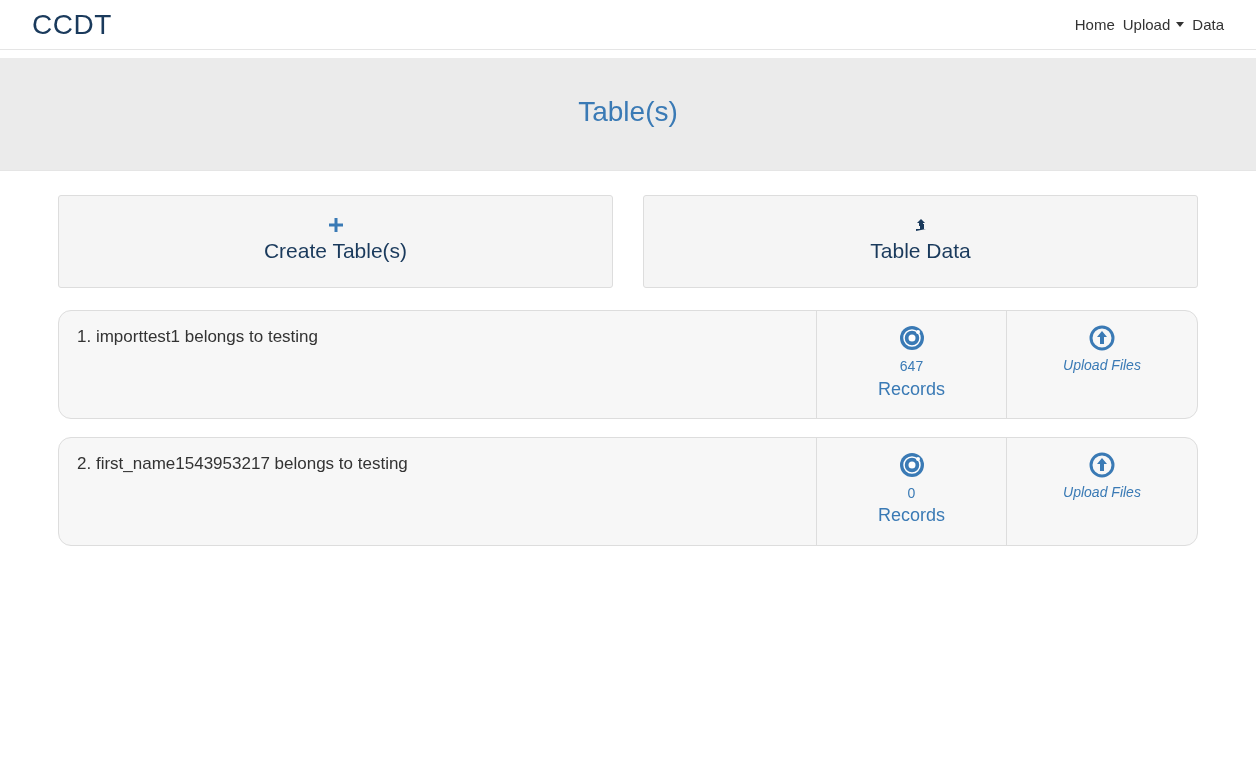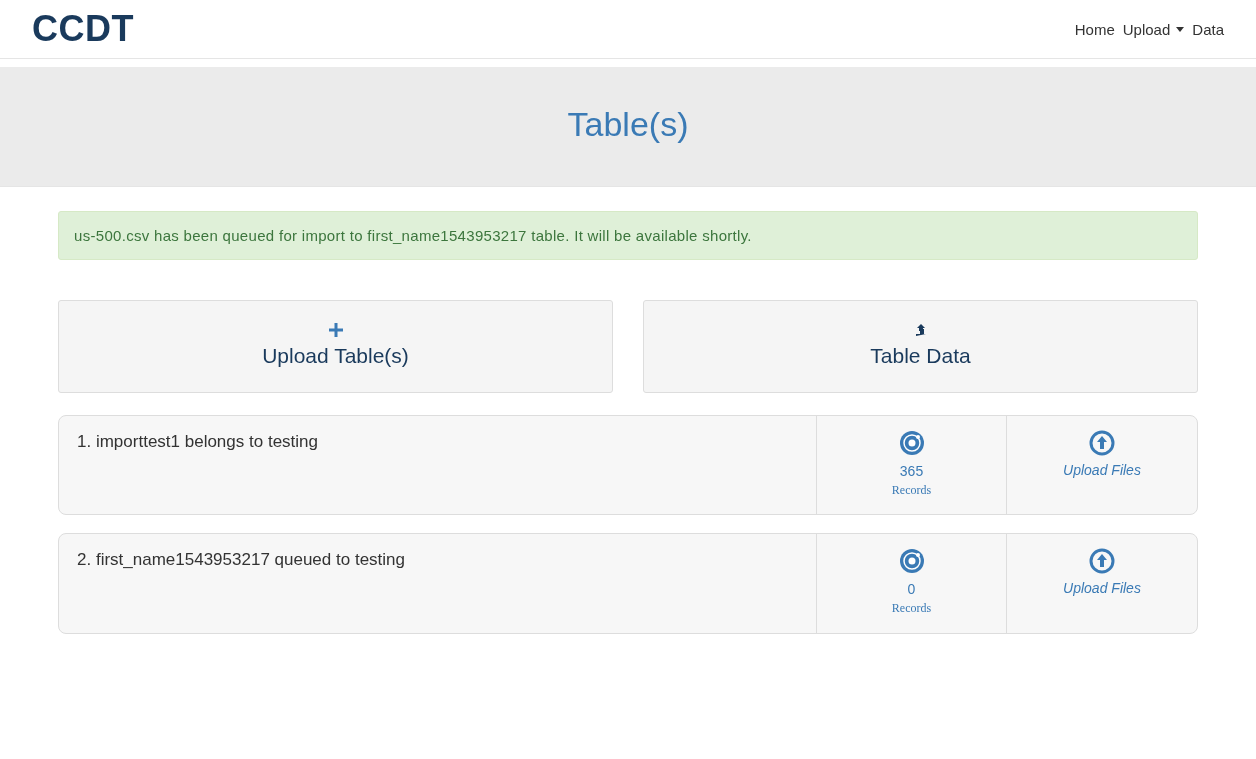--- a/index.html
+++ b/index.html
@@ -14,22 +14,22 @@
     }
     .navbar {
       display: flex;
       justify-content: space-between;
       align-items: center;
       padding: 8px 32px;
       border-bottom: 1px solid #e5e5e5;
       min-height: 50px;
     }
     .brand {
-      font-size: 36px;
-      font-weight: 700;
+      font-size: 28px;
+      font-weight: 400;
       color: #1a3a5c;
       letter-spacing: 0.5px;
     }
     .nav-links {
       display: flex;
       gap: 8px;
       align-items: center;
     }
     .nav-link {
       color: #333;
@@ -49,21 +49,21 @@
       margin-left: 2px;
     }
     .header-section {
       background: #ebebeb;
       border-top: 8px solid #ffffff;
       border-bottom: 1px solid #e5e5e5;
       padding: 38px 0 42px 0;
       text-align: center;
     }
     .page-title {
-      font-size: 34px;
+      font-size: 28px;
       font-weight: 500;
       color: #3a7ab5;
     }
     .container {
       max-width: 1170px;
       margin: 0 auto;
       padding: 24px 15px;
     }
     .alert {
       background: #dff0d8;
@@ -97,21 +97,21 @@
       margin-bottom: 4px;
     }
     .action-label {
       font-size: 21px;
       color: #1a3a5c;
       font-weight: 400;
     }
     .table-item {
       display: flex;
       border: 1px solid #ddd;
-      border-radius: 8px;
+      border-radius: 13px;
       margin-bottom: 18px;
       background: #f7f7f7;
     }
     .table-name-cell {
       flex: 1;
       padding: 16px 18px;
       font-size: 17px;
       color: #333;
       border-right: 1px solid #ddd;
     }
@@ -131,23 +131,22 @@
       align-items: center;
       margin-bottom: 6px;
     }
     .cell-count {
       color: #3a7ab5;
       font-size: 14px;
       line-height: 1.4;
     }
     .cell-label {
       color: #3a7ab5;
-      font-size: 12px;
+      font-size: 18px;
       line-height: 1.4;
-      font-family: Liberation Serif, serif;
     }
     .upload-label {
       color: #3a7ab5;
       font-size: 14px;
       margin-top: 6px;
       font-style: italic;
     }
     svg {
       display: block;
     }
@@ -173,31 +172,30 @@
     </div>
   </div>
 </div>
 
 <div class="header-section">
   <h1 class="page-title">Table(s)</h1>
 </div>
 
 <div class="container">
 
-  <div class="alert">us-500.csv has been queued for import to first_name1543953217 table. It will be available shortly.</div>
 
   <div class="action-row">
     <div class="action-card">
       <span class="action-icon">
         <svg width="14" height="14" viewBox="0 0 14 14" style="display:inline-block">
           <rect x="5.5" y="0" width="3" height="14" fill="#3a7ab5"></rect>
           <rect x="0" y="5.5" width="14" height="3" fill="#3a7ab5"></rect>
         </svg>
       </span>
-      <div class="action-label">Upload Table(s)</div>
+      <div class="action-label">Create Table(s)</div>
     </div>
     <div class="action-card">
       <span class="action-icon">
         <svg class="load-icon-svg" width="14" height="14" viewBox="0 0 14 14">
           <path d="M2 11 L6 11 L6 6 L10 6 L10 11 L12 11 L2 13 Z" fill="#1a3a5c"></path>
           <path d="M7 1 L11 5 L9 5 L9 8 L5 8 L5 5 L3 5 Z" fill="#1a3a5c"></path>
         </svg>
       </span>
       <div class="action-label">Table Data</div>
     </div>
@@ -210,38 +208,38 @@
     </div>
     <div class="table-action-cell">
       <div class="cell-icon">
         <svg width="26" height="26" viewBox="0 0 26 26">
           <circle cx="13" cy="13" r="12" fill="#3a7ab5"></circle>
           <circle cx="13" cy="13" r="8" fill="none" stroke="#fff" stroke-width="1.5"></circle>
           <circle cx="13" cy="13" r="3.5" fill="#fff"></circle>
           <circle cx="19" cy="7" r="2" fill="#fff"></circle>
         </svg>
       </div>
-      <div class="cell-count">365</div>
+      <div class="cell-count">647</div>
       <div class="cell-label">Records</div>
     </div>
     <div class="table-action-cell">
       <div class="cell-icon">
         <svg width="26" height="26" viewBox="0 0 26 26">
           <circle cx="13" cy="13" r="11" fill="none" stroke="#3a7ab5" stroke-width="3"></circle>
           <path d="M13 6 L18 12 L15 12 L15 19 L11 19 L11 12 L8 12 Z" fill="#3a7ab5"></path>
         </svg>
       </div>
       <div class="upload-label">Upload Files</div>
     </div>
   </div>
 
   <div class="table-item">
     <div class="table-name-cell">
       <span>2.</span>
-      <span>first_name1543953217 queued to testing</span>
+      <span>first_name1543953217 belongs to testing</span>
     </div>
     <div class="table-action-cell">
       <div class="cell-icon">
         <svg width="26" height="26" viewBox="0 0 26 26">
           <circle cx="13" cy="13" r="12" fill="#3a7ab5"></circle>
           <circle cx="13" cy="13" r="8" fill="none" stroke="#fff" stroke-width="1.5"></circle>
           <circle cx="13" cy="13" r="3.5" fill="#fff"></circle>
           <circle cx="19" cy="7" r="2" fill="#fff"></circle>
         </svg>
       </div>

